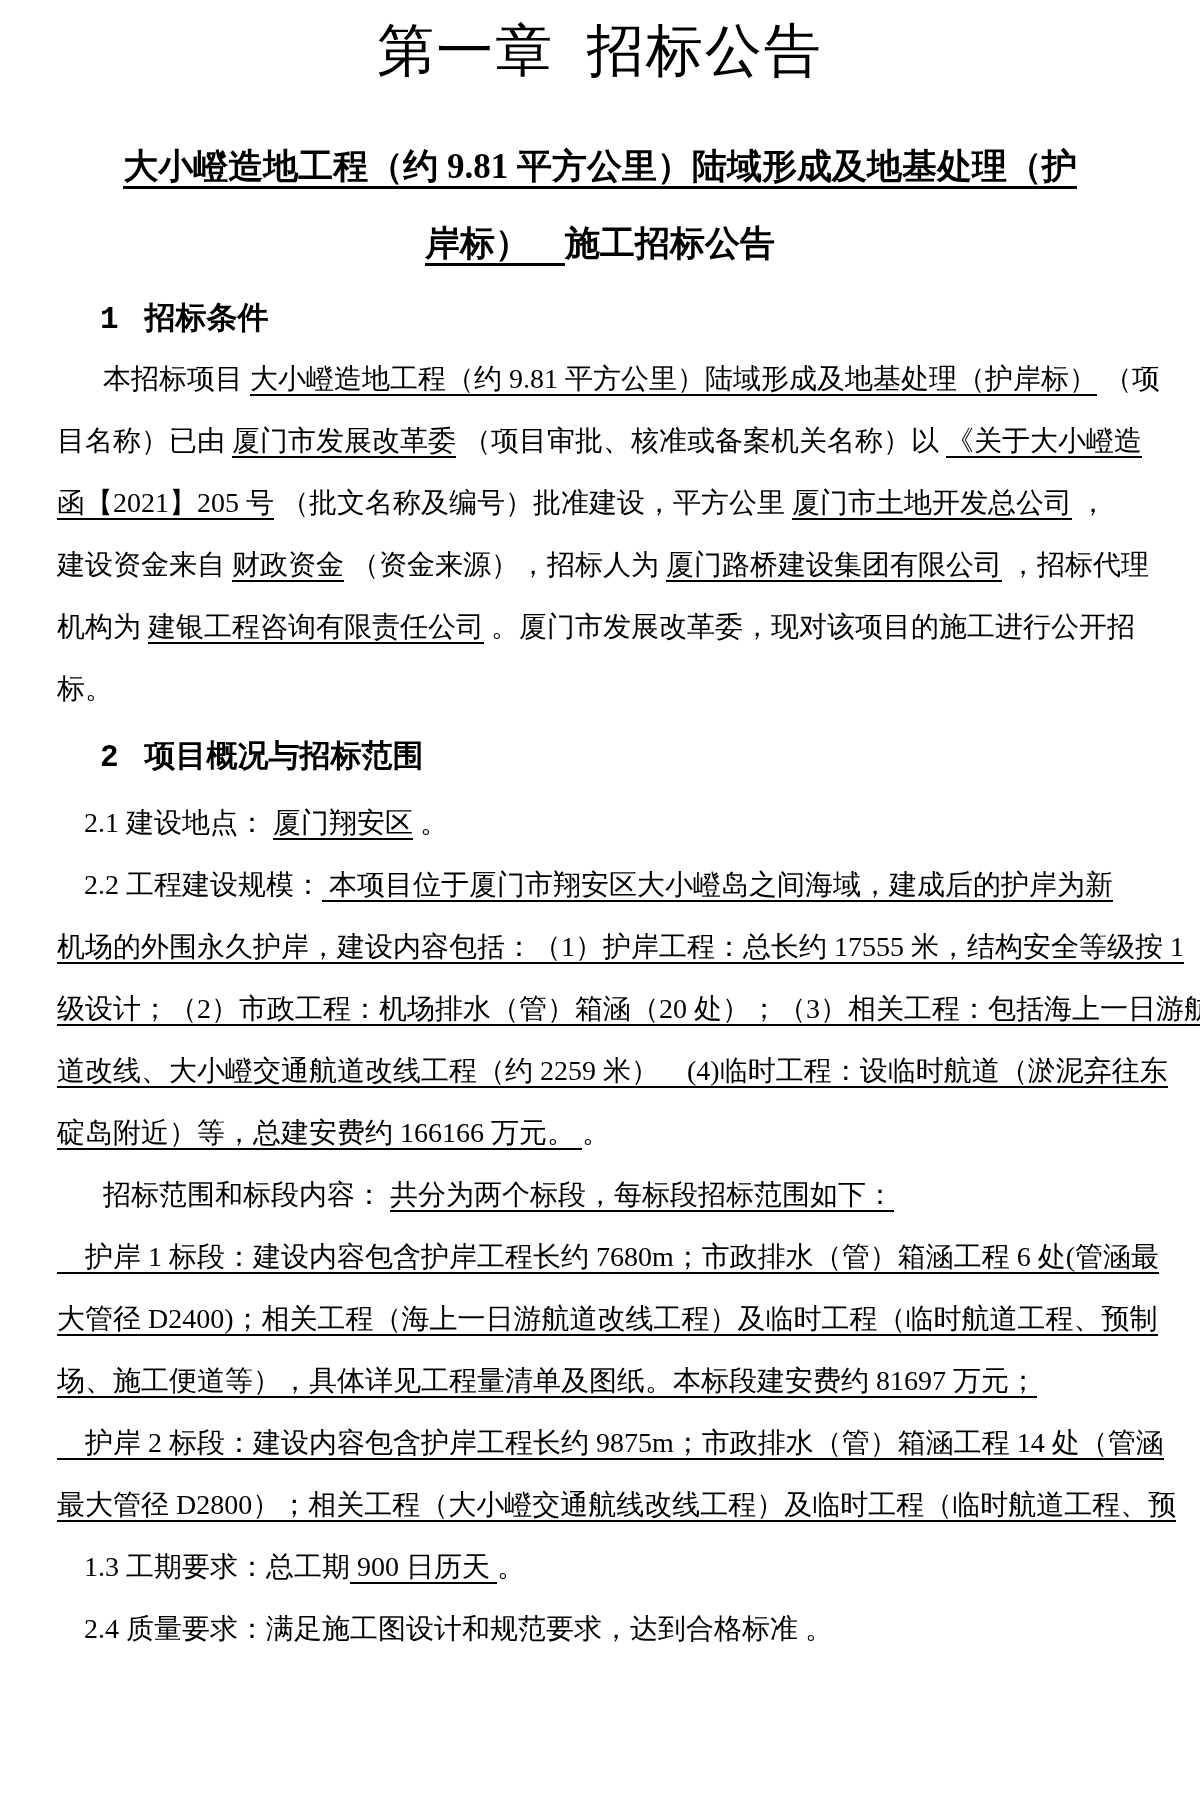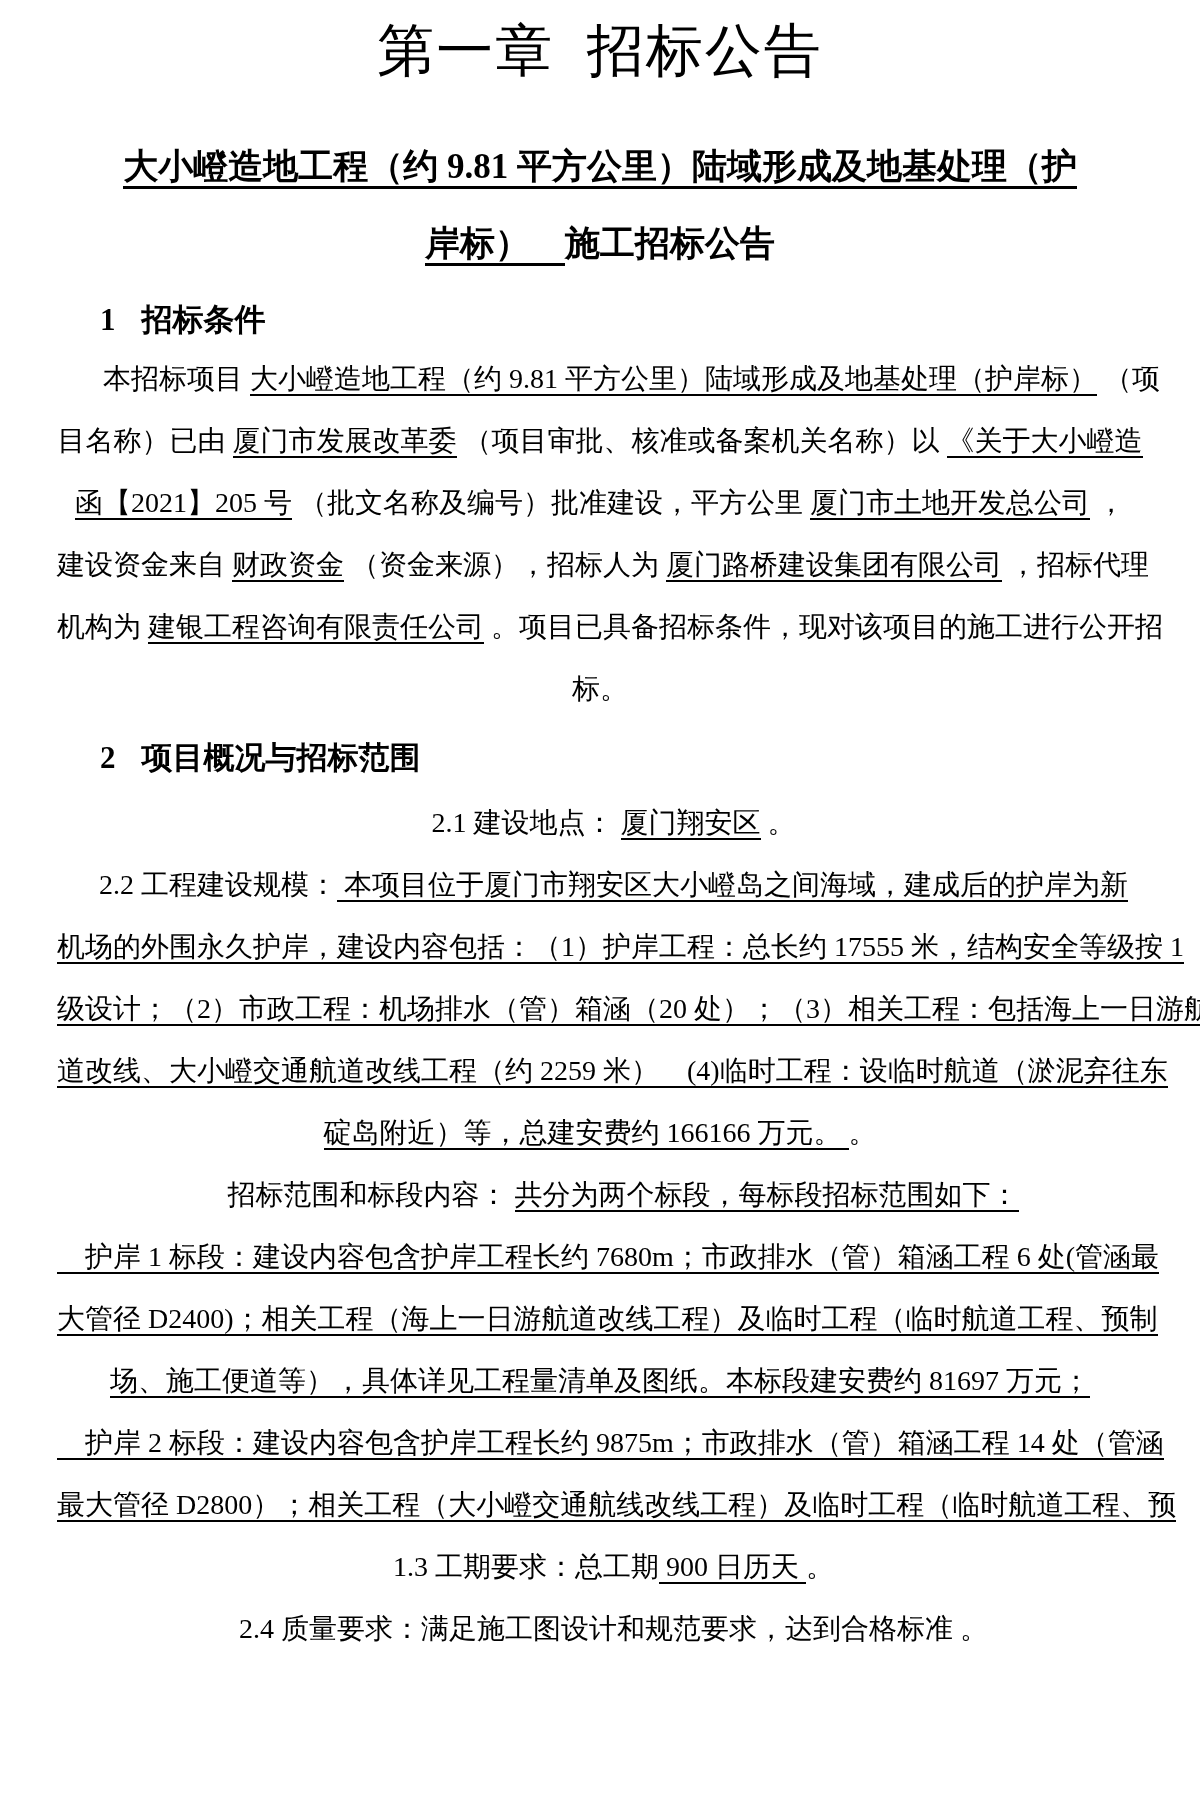--- a/index.html
+++ b/index.html
@@ -9,46 +9,46 @@
     font-family:"Liberation Serif","DejaVu Serif",serif;
   }
   .doc{box-sizing:border-box;width:1200px;height:1800px;padding:0 57px;}
   .doc-title{
     margin:14px 0 0 0;font-size:57px;font-weight:normal;text-align:center;
     line-height:74px;white-space:pre;letter-spacing:2px;
   }
   .subtitle{margin-top:40px;text-align:center;font-weight:bold;font-size:35px;}
   .subtitle-line{line-height:77px;white-space:pre;}
   .subtitle-line .u{border-bottom:3px solid var(--ink,#000);}
-  .heading{font-size:31px;font-weight:bold;line-height:44px;margin-top:16px;padding-left:43px;}
+  .heading{font-size:31px;font-weight:bold;line-height:44px;margin-top:16px;padding-left:43px;font-family:Liberation Mono, monospace;}
   .hlabel{margin-left:26px;}
   .section-lines{margin-top:6px;}
   .section-lines.second{margin-top:12px;}
-  .bodyline{font-size:28px;line-height:62px;white-space:pre;text-align:center;}
+  .bodyline{font-size:28px;line-height:62px;white-space:pre;}
   .bodyline .u{border-bottom:2px solid var(--ink,#000);}
   .indent-para{padding-left:46px;}
   .indent-sub{padding-left:27px;}
 </style>
 </head>
 <body style="--paper: #ffffff; --ink: #000000;">
 
 <div class="doc">
   <h1 class="doc-title">第一章  招标公告</h1>
   <div class="subtitle" id="subtitle">
       <div class="subtitle-line"><span class="u">大小嶝造地工程（约 9.81 平方公里）陆域形成及地基处理（护</span></div>
       <div class="subtitle-line"><span class="u">岸标）　</span><span>施工招标公告</span></div>
     </div>
   <div id="content">
       <div class="heading"><span>1</span><span class="hlabel">招标条件</span></div>
       <div class="section-lines">
         <div class="bodyline indent-para"><span>本招标项目 </span><span class="u">大小嶝造地工程（约 9.81 平方公里）陆域形成及地基处理（护岸标）</span><span> （项</span></div>
         <div class="bodyline"><span>目名称）已由 </span><span class="u">厦门市发展改革委</span><span> （项目审批、核准或备案机关名称）以 </span><span class="u">《关于大小嶝造</span></div>
         <div class="bodyline"><span class="u">函【2021】205 号</span><span> （批文名称及编号）批准建设，平方公里 </span><span class="u">厦门市土地开发总公司</span><span> ，</span></div>
         <div class="bodyline"><span>建设资金来自 </span><span class="u">财政资金</span><span> （资金来源），招标人为 </span><span class="u">厦门路桥建设集团有限公司</span><span> ，招标代理</span></div>
-        <div class="bodyline"><span>机构为 </span><span class="u">建银工程咨询有限责任公司</span><span> 。项目已具备招标条件，现对该项目的施工进行公开招</span></div>
+        <div class="bodyline"><span>机构为 </span><span class="u">建银工程咨询有限责任公司</span><span> 。厦门市发展改革委，现对该项目的施工进行公开招</span></div>
         <div class="bodyline"><span>标。</span></div>
       </div>
       <div class="heading"><span>2</span><span class="hlabel">项目概况与招标范围</span></div>
       <div class="section-lines second">
         <div class="bodyline indent-sub"><span>2.1 建设地点： </span><span class="u">厦门翔安区</span><span> 。</span></div>
         <div class="bodyline indent-sub"><span>2.2 工程建设规模：</span><span class="u"> 本项目位于厦门市翔安区大小嶝岛之间海域，建成后的护岸为新</span></div>
         <div class="bodyline"><span class="u">机场的外围永久护岸，建设内容包括：（1）护岸工程：总长约 17555 米，结构安全等级按 1</span></div>
         <div class="bodyline"><span class="u">级设计；（2）市政工程：机场排水（管）箱涵（20 处）；（3）相关工程：包括海上一日游航</span></div>
         <div class="bodyline"><span class="u">道改线、大小嶝交通航道改线工程（约 2259 米）　(4)临时工程：设临时航道（淤泥弃往东</span></div>
         <div class="bodyline"><span class="u">碇岛附近）等，总建安费约 166166 万元。 </span><span>。</span></div>

